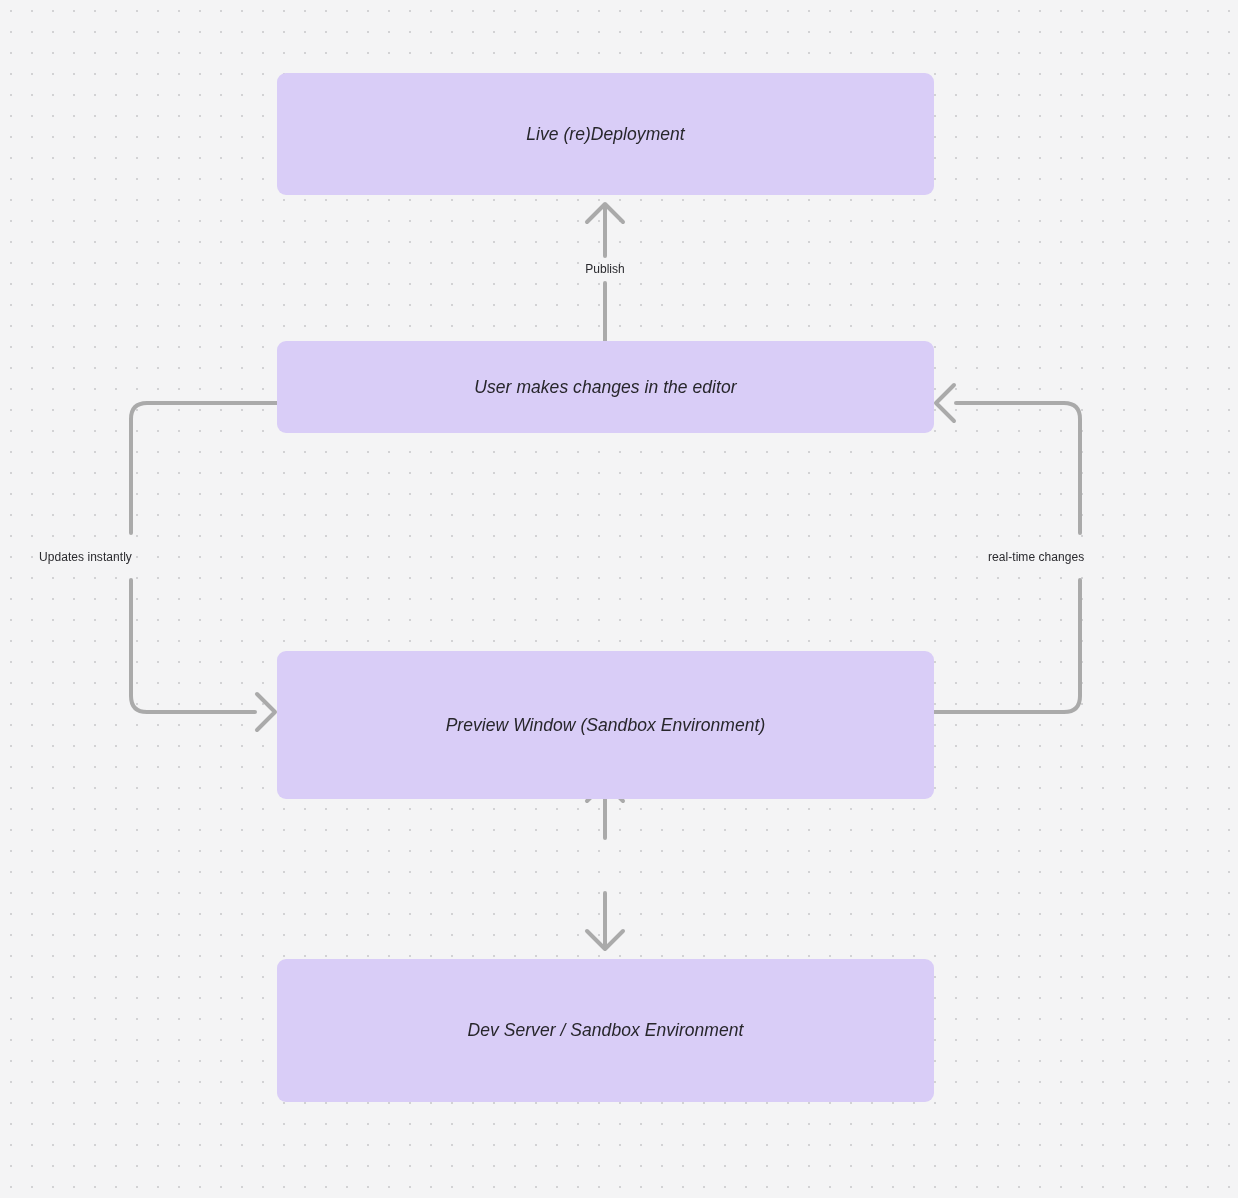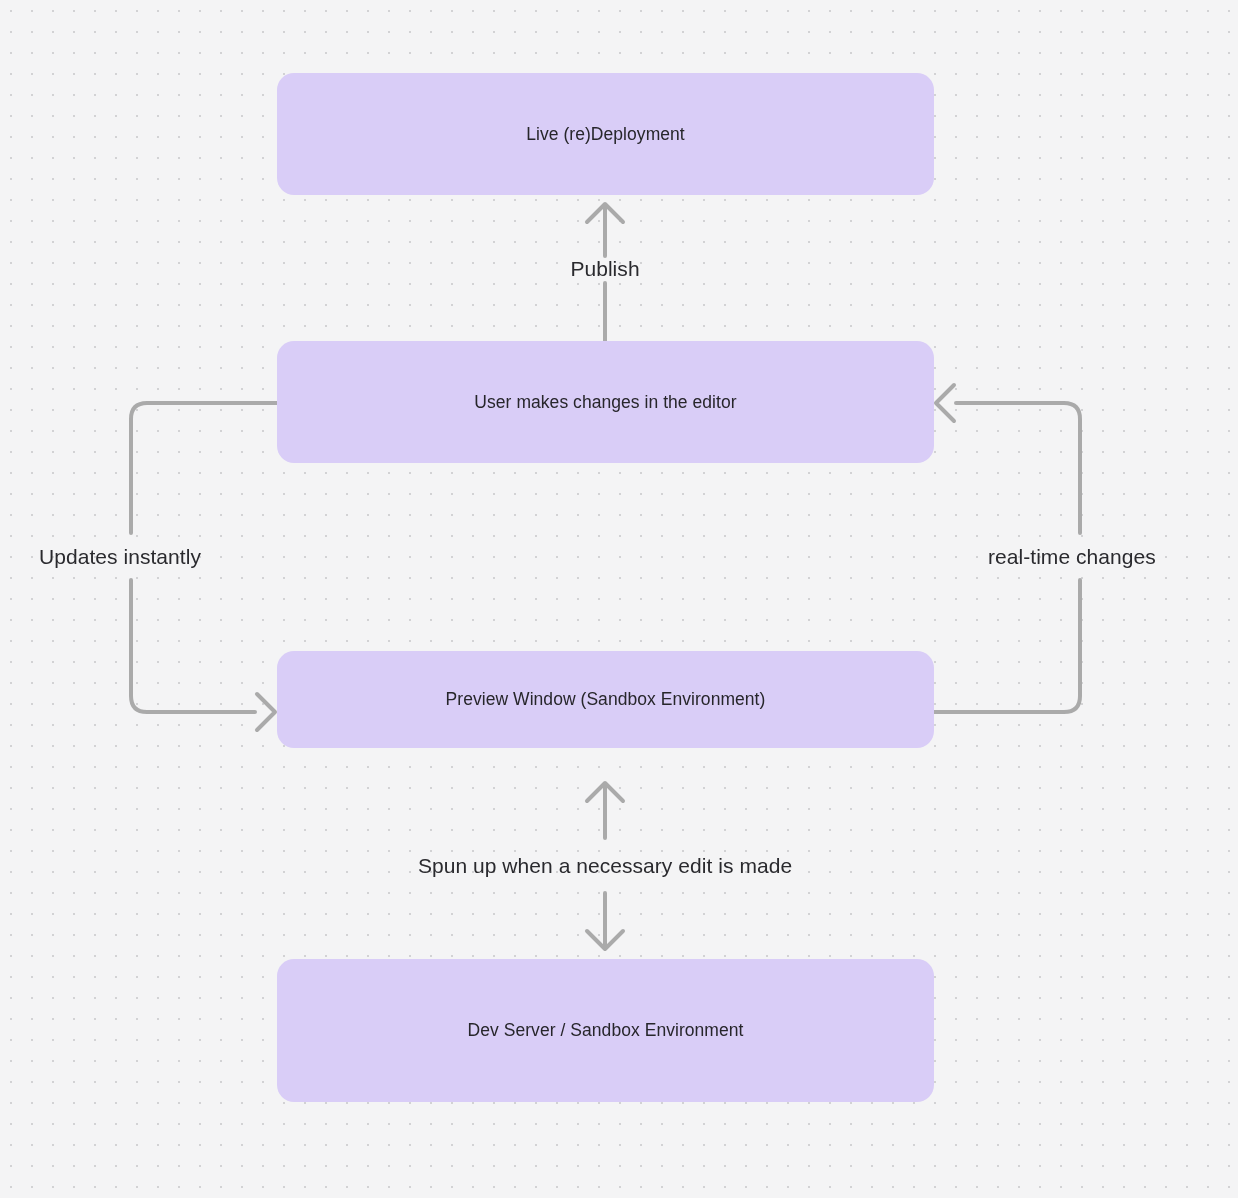--- a/index.html
+++ b/index.html
@@ -31,40 +31,41 @@
     left: 0;
     width: 1238px;
     height: 1198px;
     pointer-events: none;
   }
 
   .node {
     position: absolute;
     box-sizing: border-box;
     background-color: #d9cdf7;
-    border-radius: 17px;
+    border-radius: 9px;
     display: flex;
     align-items: center;
     justify-content: center;
     text-align: center;
     padding: 6px 18px;
+    font-style: italic;
   }
 
   .node-label {
     font-size: 17.5px;
     line-height: 1.3;
     color: #27262b;
     letter-spacing: 0.05px;
     font-weight: 400;
     white-space: nowrap;
   }
 
   .edge-label {
     position: absolute;
-    font-size: 21px;
+    font-size: 12px;
     line-height: 1.25;
     color: #2a2a2e;
     white-space: nowrap;
     letter-spacing: 0.05px;
     background-color: transparent;
   }
 
   .edge-label.centered {
     transform: translate(-50%, -50%);
   }
@@ -112,33 +113,32 @@
       <path d="M 587 801 L 605 783 L 623 801" fill="none" stroke="#aaaaaa" stroke-width="4" stroke-linecap="round" stroke-linejoin="round"></path>
       <path d="M 605 893 L 605 947" fill="none" stroke="#aaaaaa" stroke-width="4" stroke-linecap="round"></path>
       <path d="M 587 931 L 605 949 L 623 931" fill="none" stroke="#aaaaaa" stroke-width="4" stroke-linecap="round" stroke-linejoin="round"></path>
     </g>
   </svg>
 
   <div class="node" style="left:277px; top:73px; width:657px; height:122px;">
     <span class="node-label">Live (re)Deployment</span>
   </div>
 
-  <div class="node" style="left:277px; top:341px; width:657px; height:122px;">
+  <div class="node" style="left:277px; top:341px; width:657px; height:92px;">
     <span class="node-label">User makes changes in the editor</span>
   </div>
 
-  <div class="node" style="left:277px; top:651px; width:657px; height:97px;">
+  <div class="node" style="left:277px; top:651px; width:657px; height:148px;">
     <span class="node-label">Preview Window (Sandbox Environment)</span>
   </div>
 
   <div class="node" style="left:277px; top:959px; width:657px; height:143px;">
     <span class="node-label">Dev Server / Sandbox Environment</span>
   </div>
 
   <div class="edge-label centered" style="left:605px; top:269px;">Publish</div>
 
   <div class="edge-label left-anchor" style="left:39px; top:557px;">Updates instantly</div>
 
   <div class="edge-label left-anchor" style="left:988px; top:557px;">real-time changes</div>
 
-  <div class="edge-label centered" style="left:605px; top:866px;">Spun up when a necessary edit is made</div>
 
 </div>
 
 </body></html>

